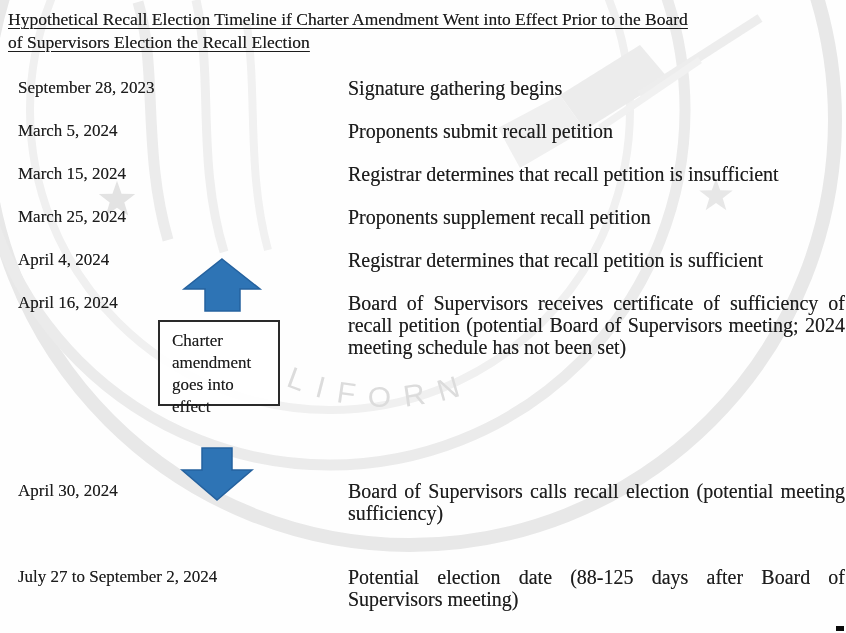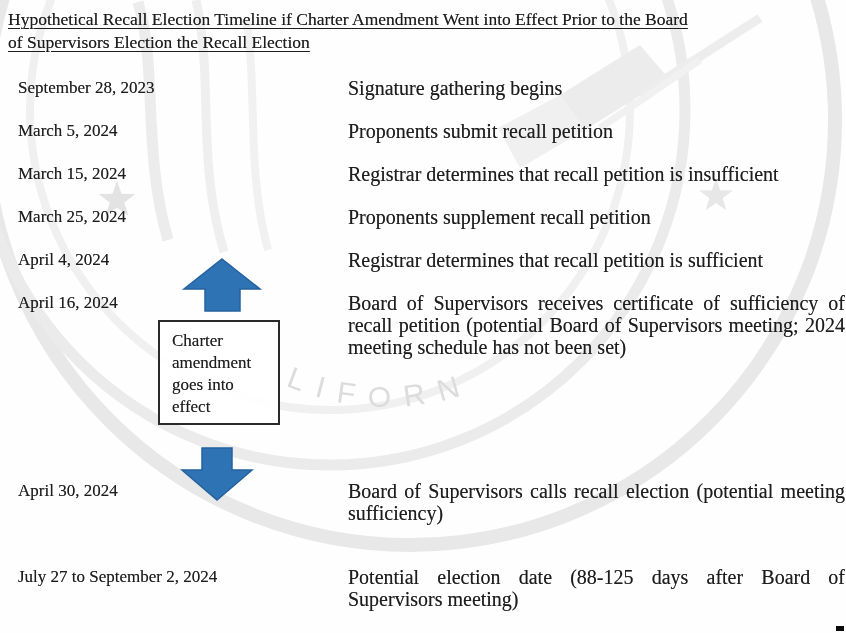--- a/index.html
+++ b/index.html
@@ -31,21 +31,21 @@
   .event{
     position:absolute;left:308px;top:0;width:497px;
     font-size:20px;line-height:22px;
     text-shadow:0 0 .4px rgba(0,0,0,.5);
     margin-left:40px;
   }
   .jline{text-align:justify;text-align-last:justify;}
   .lastline{text-align:right;text-align-last:left;}
   .callout{
     position:absolute;left:158px;top:320px;
-    width:122px;height:105px;
+    width:122px;height:86px;
     border:2px solid #2a2a2a;
     background:rgba(255,255,255,.92);
     box-sizing:border-box;
     padding:8px 6px 0 12px;
     font-size:17px;line-height:22px;
     text-shadow:0 0 .4px rgba(0,0,0,.5);
   }
   .arrows{position:absolute;left:0;top:0;}
   .corner-mark{
     position:absolute;left:836px;top:626px;width:8px;height:5px;

